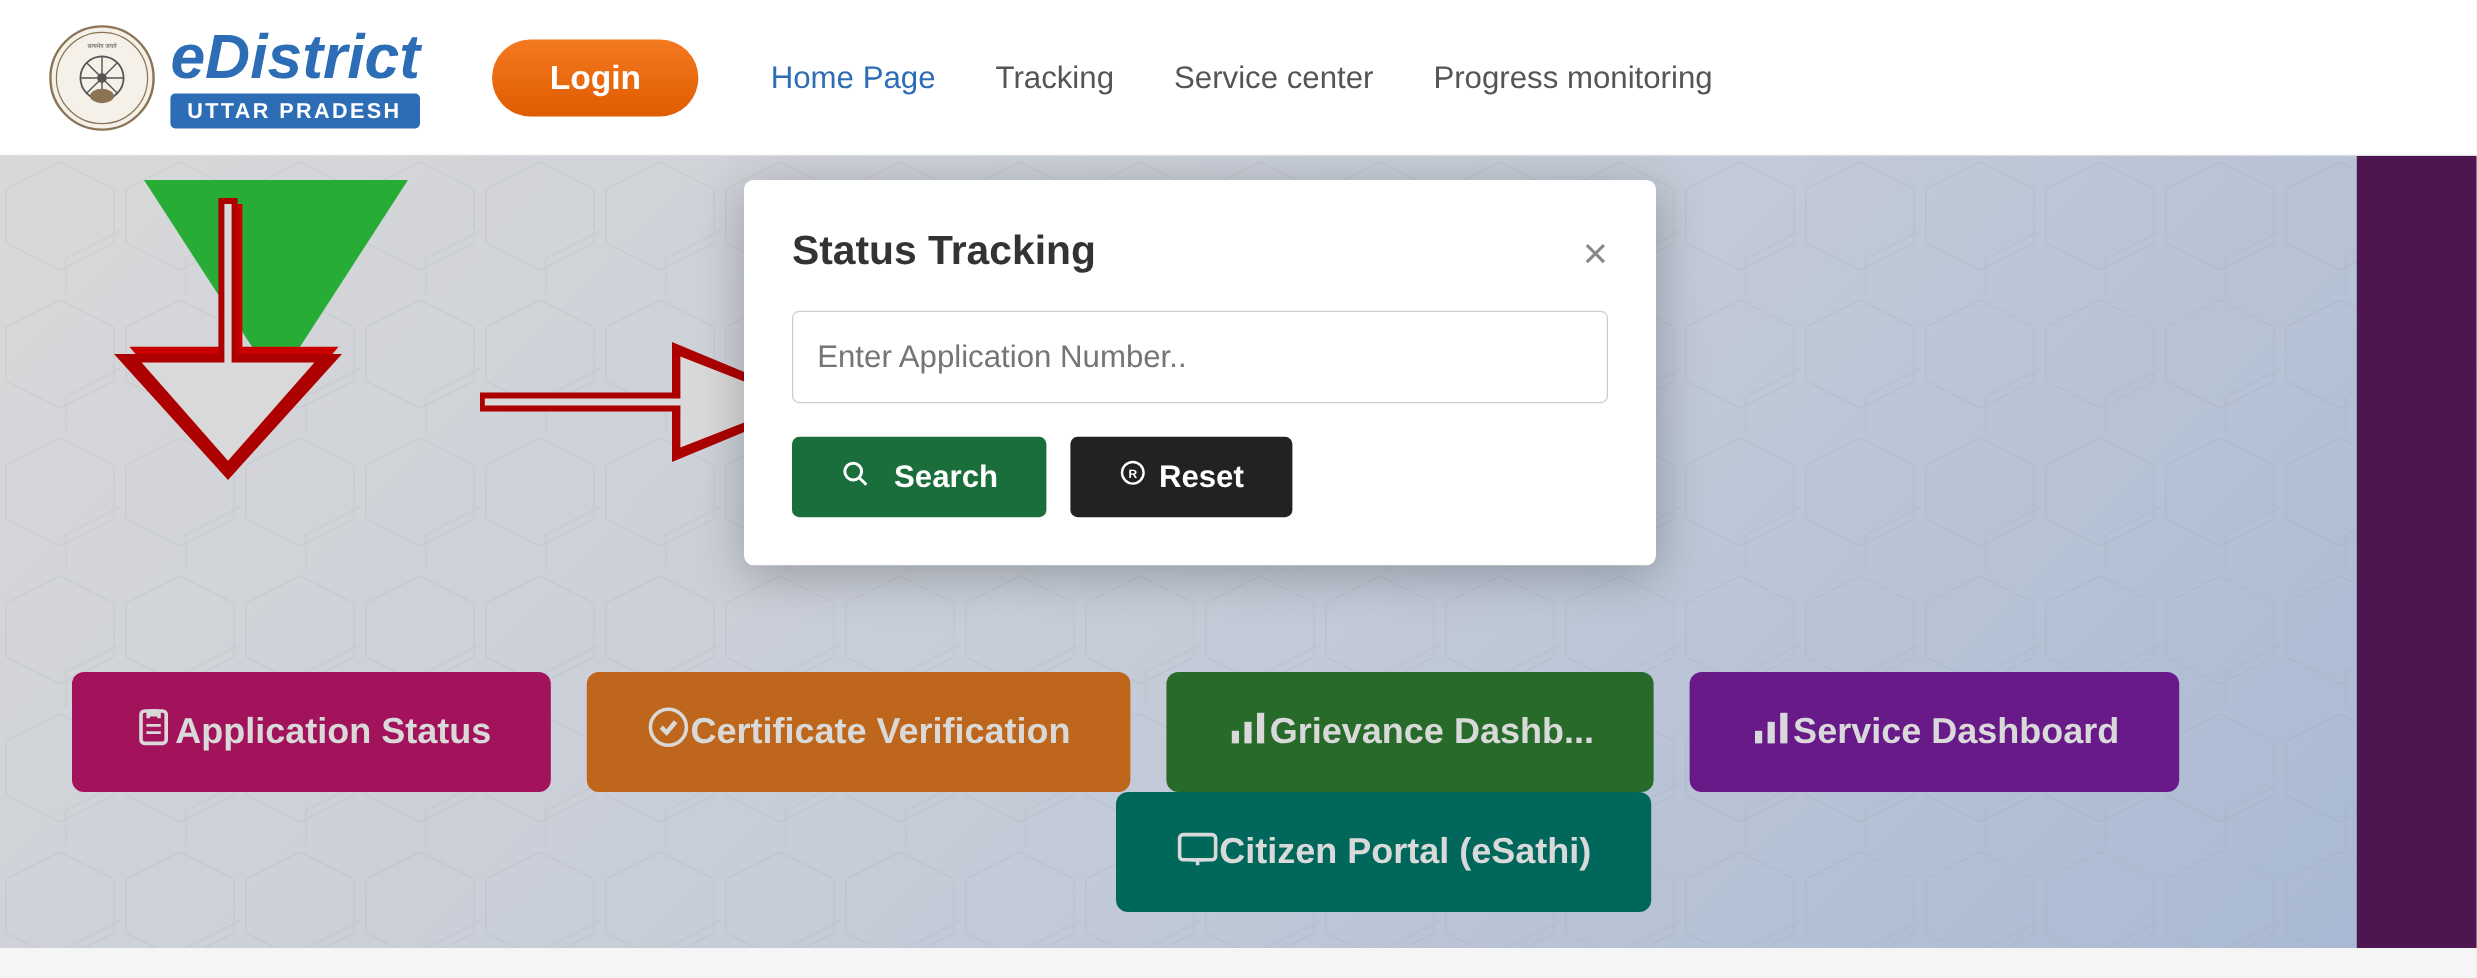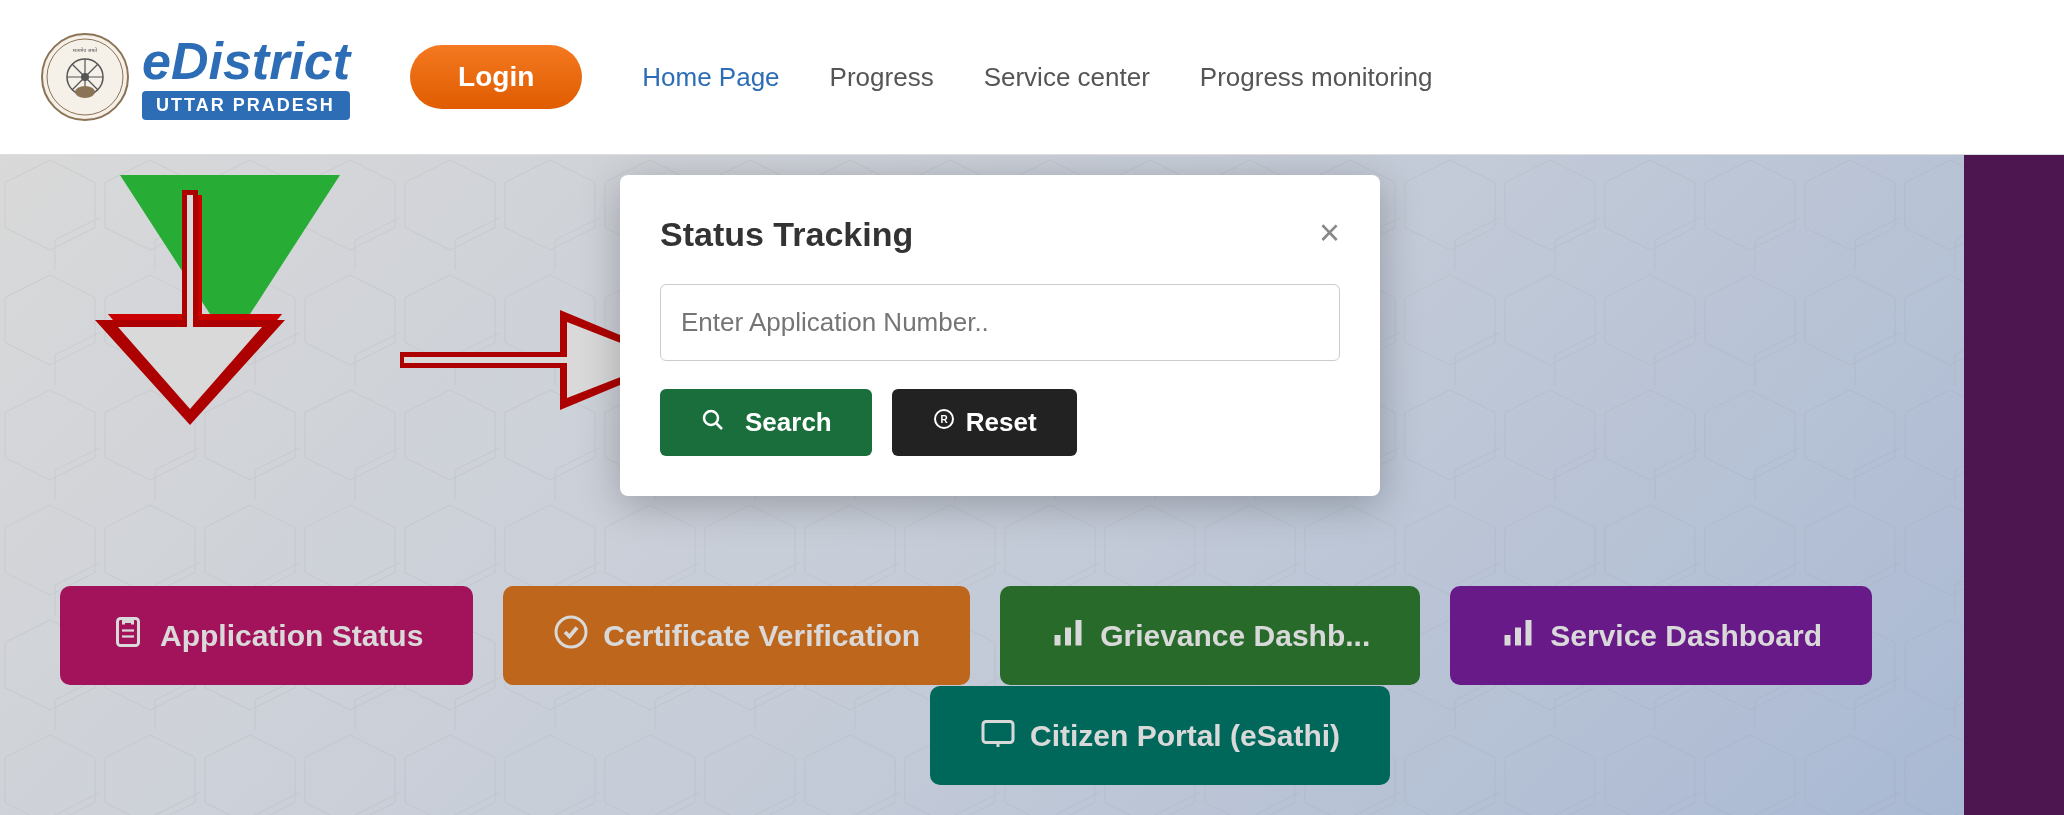--- a/index.html
+++ b/index.html
@@ -8,21 +8,21 @@
       background: #f5f5f5;
       overflow: hidden;
       width: 2064px;
       height: 815px;
       position: relative;
     }
 
     
     .header {
       background: #fff;
-      height: 155px;
+      height: 130px;
       display: flex;
       align-items: center;
       padding: 0 40px;
       border-bottom: 1px solid #ddd;
       position: relative;
       z-index: 1;
     }
     .logo-area {
       display: flex;
       align-items: center;
@@ -127,21 +127,20 @@
       bottom: 130px;
       left: 60px;
       display: flex;
       gap: 30px;
       align-items: center;
       flex-wrap: wrap;
     }
     .action-btn {
       display: flex;
       align-items: center;
-      gap: 14px;
       padding: 28px 50px;
       border: none;
       border-radius: 10px;
       font-size: 30px;
       font-weight: 600;
       color: #fff;
       cursor: pointer;
       white-space: nowrap;
     }
     .btn-pink { background: #c0176c; }
@@ -176,21 +175,21 @@
       width: 760px;
       background: #fff;
       border-radius: 8px;
       box-shadow: 0 8px 40px rgba(0,0,0,0.25);
       padding: 40px;
       z-index: 200;
     }
     .modal-header {
       display: flex;
       justify-content: space-between;
-      align-items: flex-start;
+      align-items: flex-end;
       margin-bottom: 30px;
     }
     .modal-title {
       font-size: 34px;
       font-weight: 600;
       color: #333;
     }
     .modal-close {
       font-size: 36px;
       color: #888;
@@ -269,21 +268,21 @@
         <span>e</span><span style="color:#2d6db5">District</span>
       </div>
       <div class="up-badge">UTTAR PRADESH</div>
     </div>
   </div>
 
   <button class="login-btn">Login</button>
 
   <nav class="nav-links">
     <a href="#">Home Page</a>
-    <span>Progress</span>
+    <span>Tracking</span>
     <span>Service center</span>
     <span>Progress monitoring</span>
   </nav>
 </div>
 
 <div class="hero">
 
   <svg class="hex-bg" viewBox="0 0 2064 660">
     <defs>
       <pattern id="hexPat" x="0" y="0" width="100" height="115" patternUnits="userSpaceOnUse">

